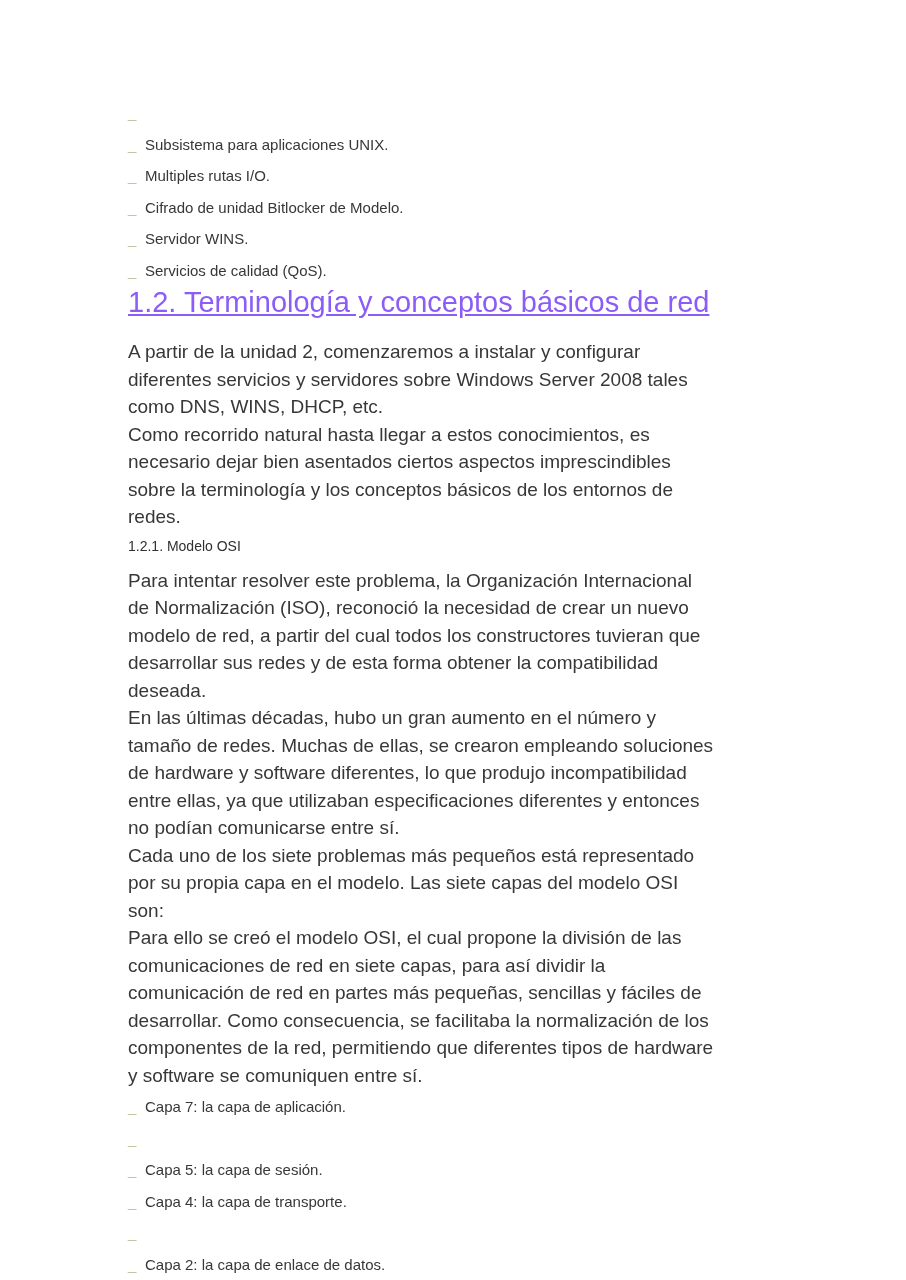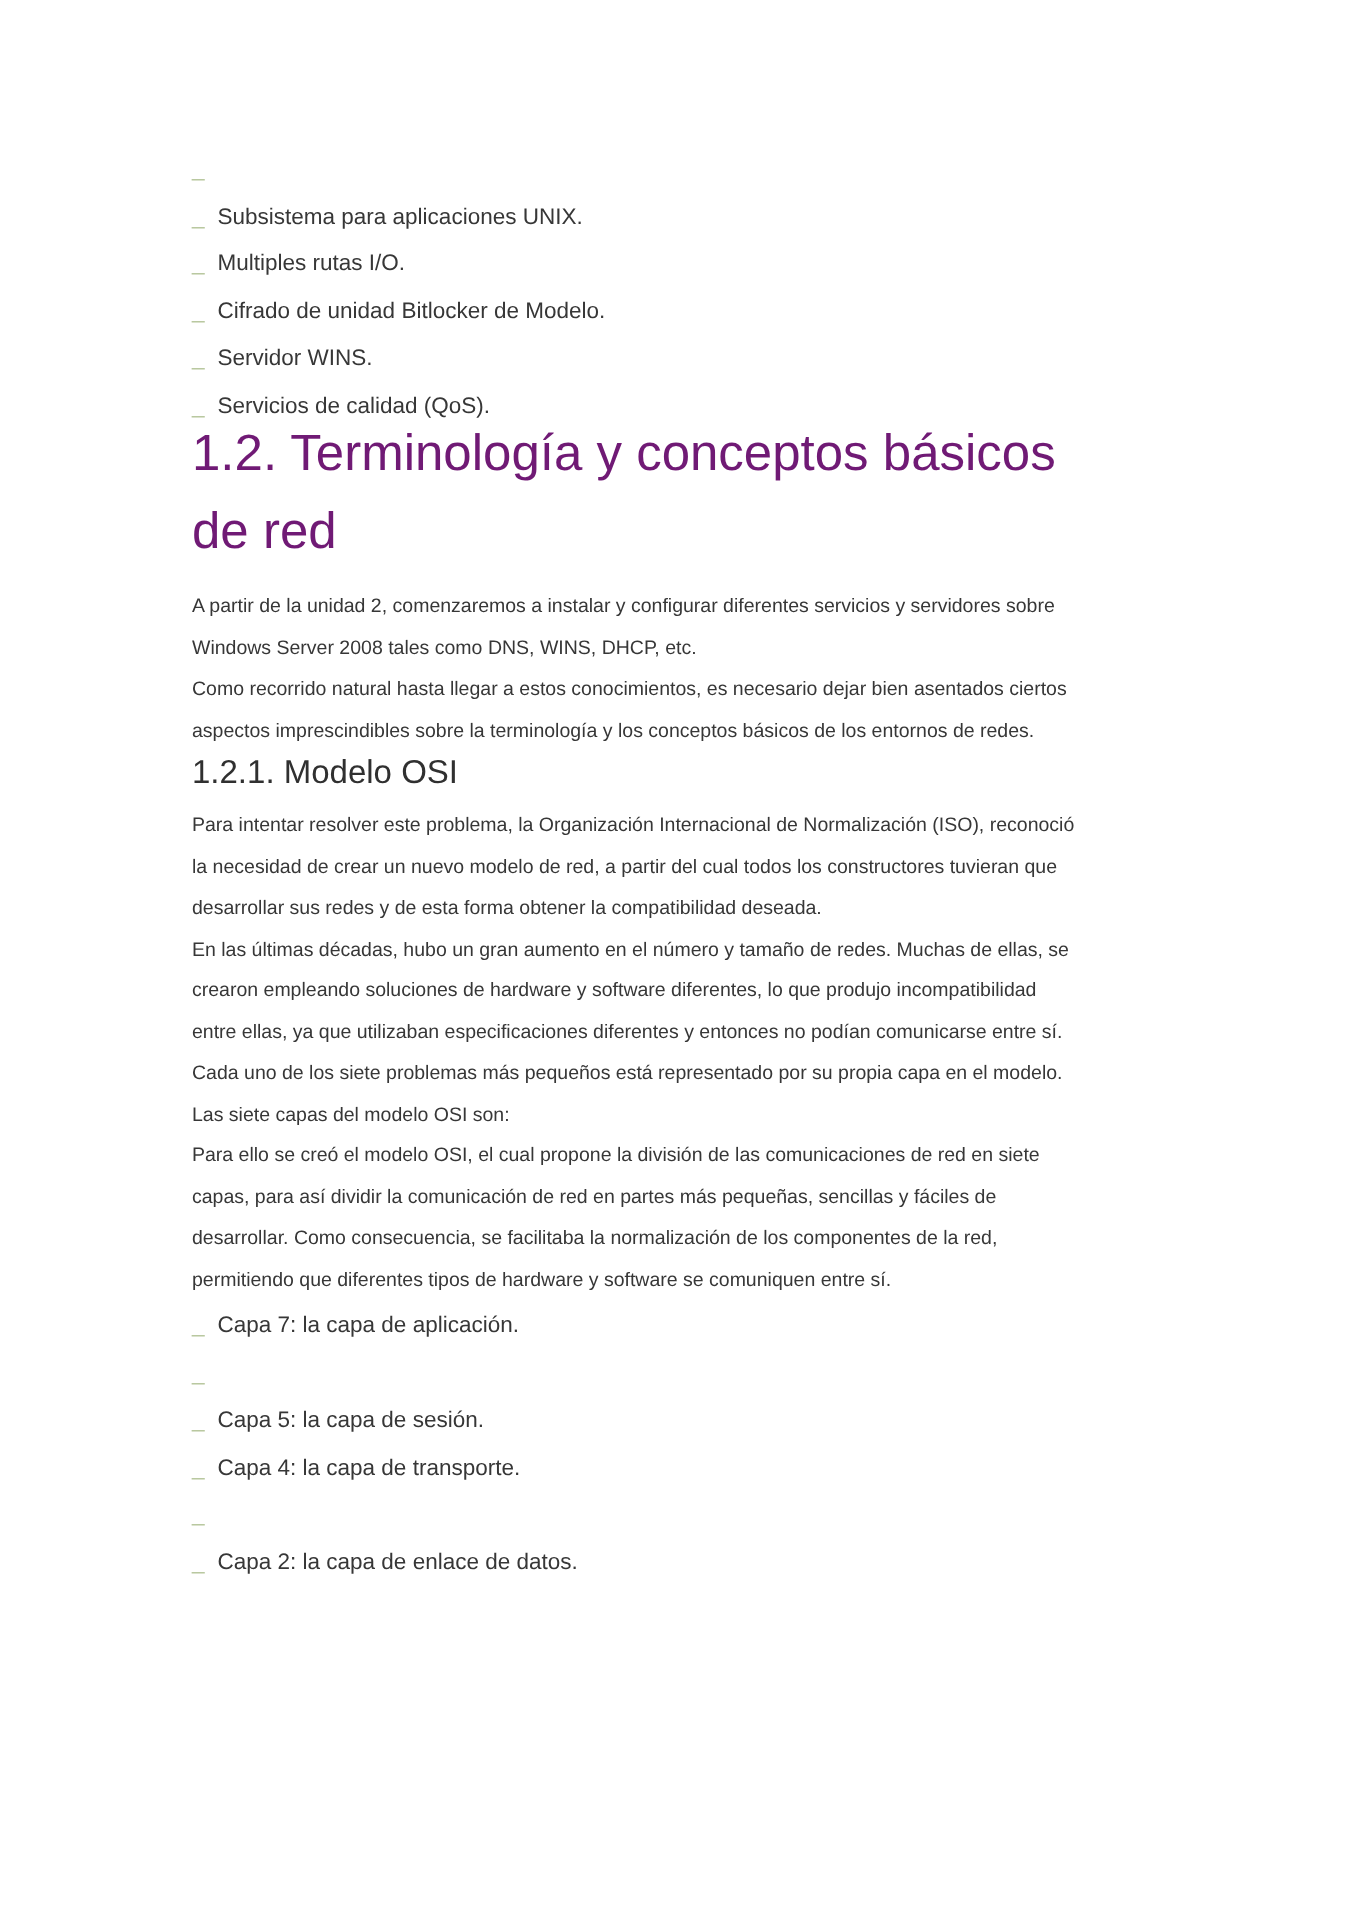--- a/index.html
+++ b/index.html
@@ -24,35 +24,36 @@
     align-items: baseline;
     font-size: 15px;
     line-height: 31.5px;
   }
   .bullet {
     flex: 0 0 17px;
     color: #b6c69c;
     font-size: 15px;
   }
   .h2 {
-    font-size: 34px;
+    font-size: 29px;
     line-height: 52px;
     font-weight: 400;
-    color: #701a75;
+    color: #8b5cf6;
     margin: -10px 0 10px 0;
+    text-decoration: underline;
   }
   .h3 {
-    font-size: 22px;
+    font-size: 14px;
     line-height: 30px;
     font-weight: 400;
     color: #303030;
     margin: 0 0 6px 0;
   }
   .para {
-    font-size: 13px;
+    font-size: 19px;
     line-height: 27.5px;
     margin: 0;
   }
   .osi-list { margin-top: 2px; }
 </style>
 </head>
 <body>
 
 <div class="page">
   <div class="content">

